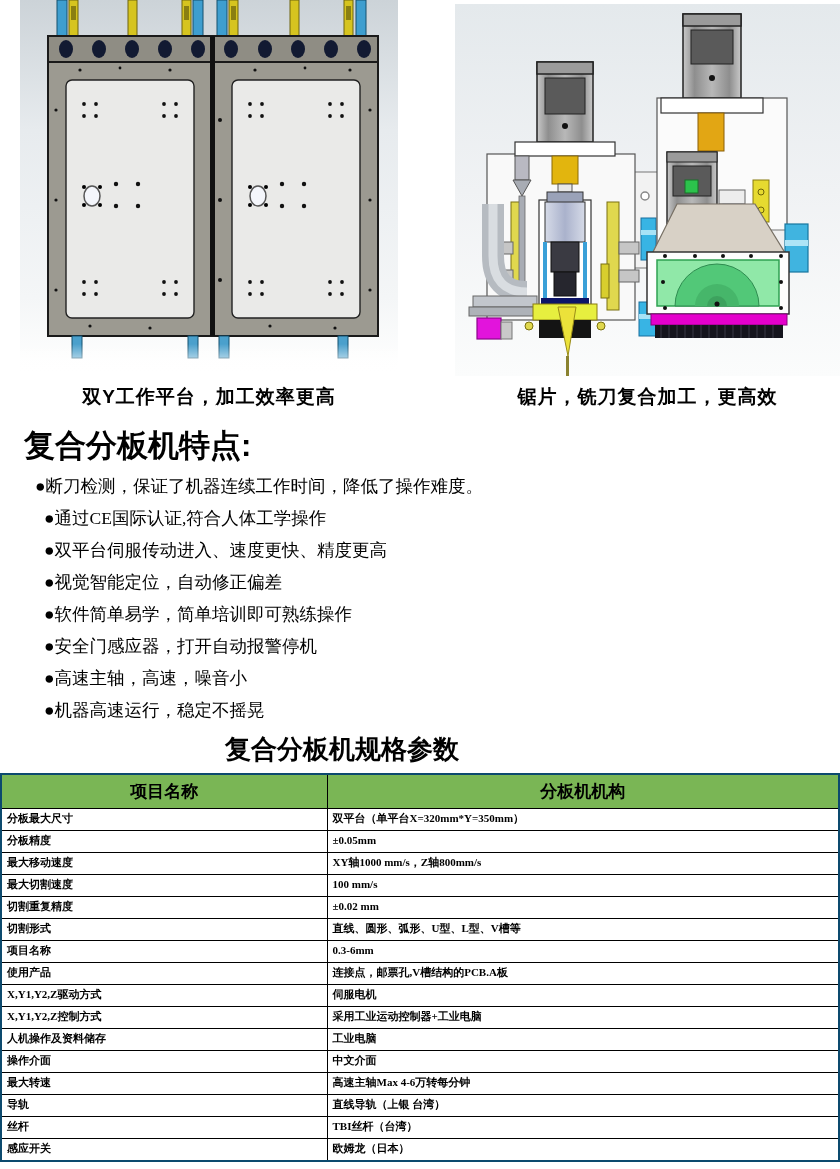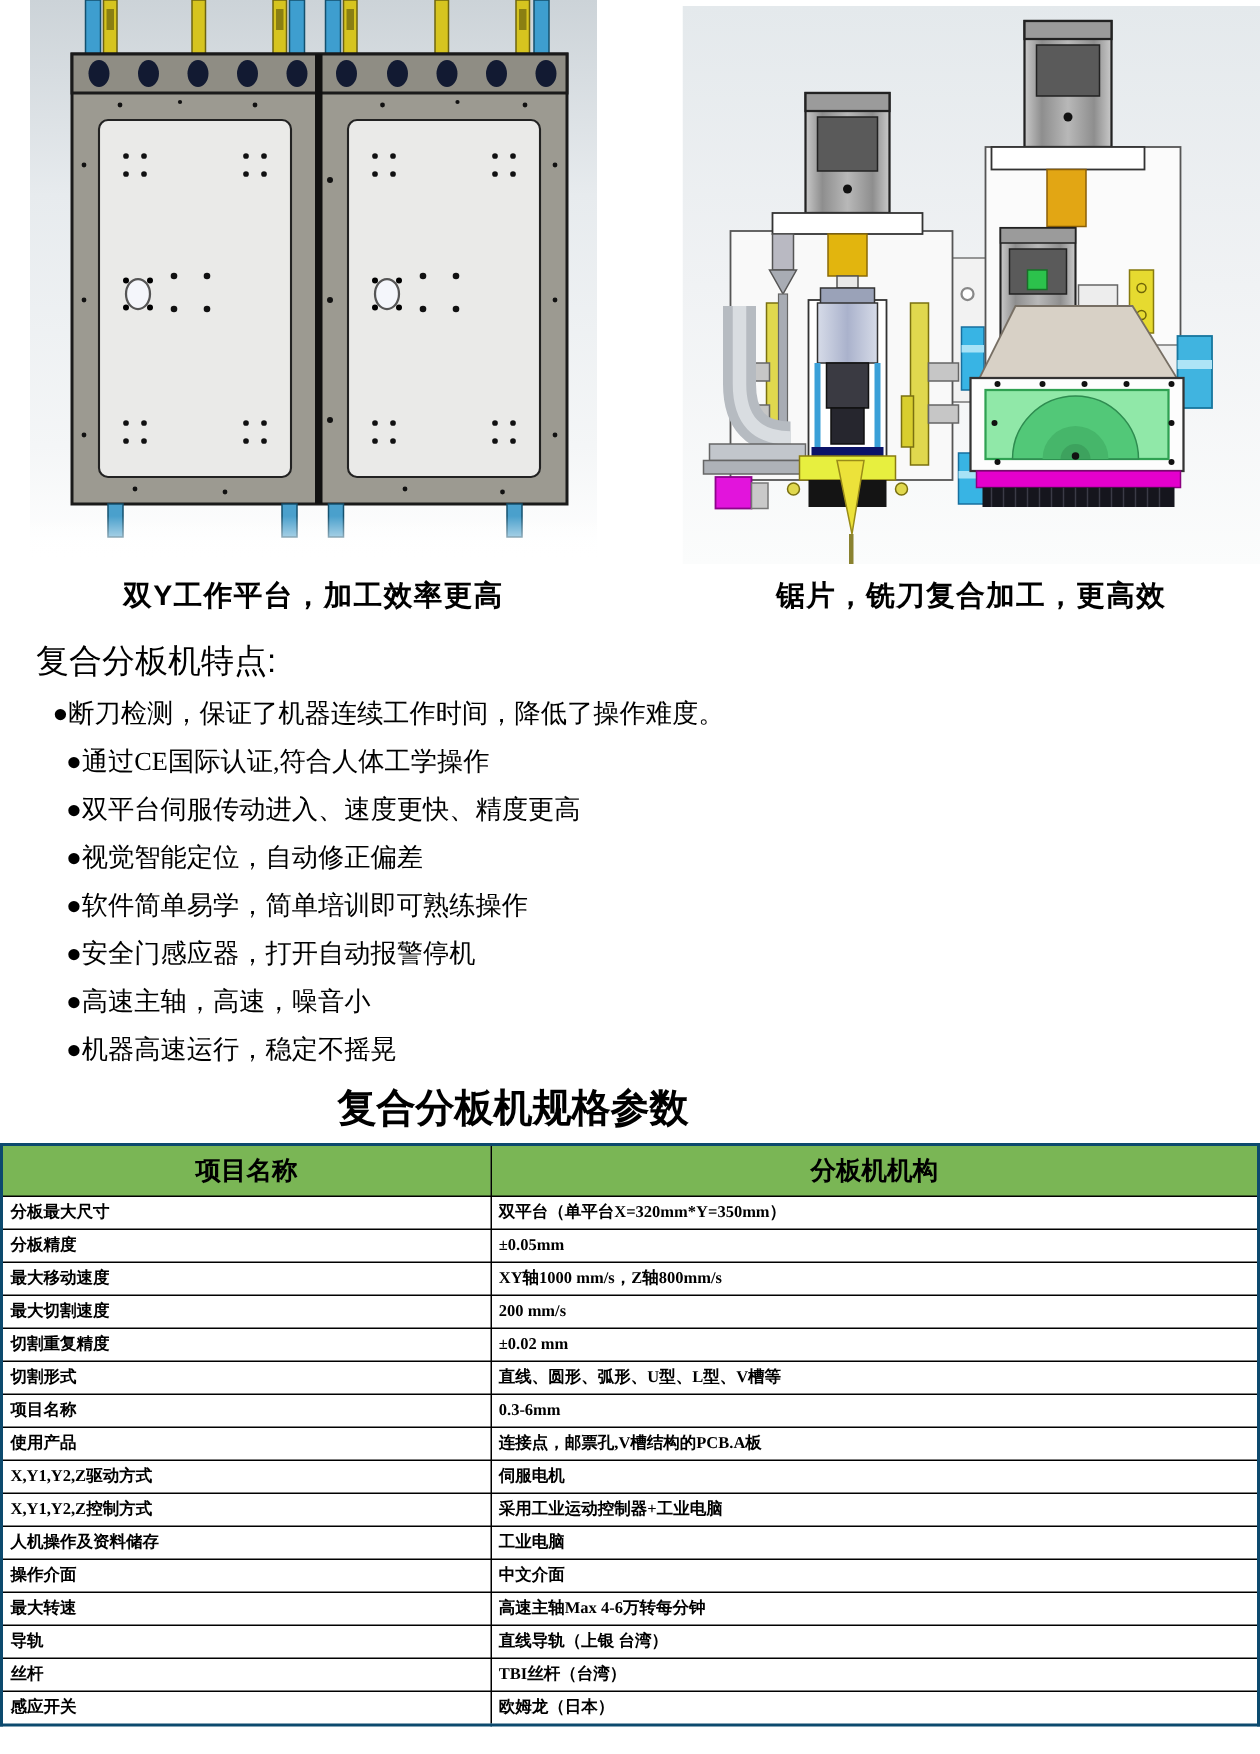--- a/index.html
+++ b/index.html
@@ -17,21 +17,21 @@
   .caption{
     position:absolute;top:384px;text-align:center;
     font-weight:bold;font-size:19px;letter-spacing:1px;
     font-family:"Liberation Sans",sans-serif;
   }
   .caption-left{left:20px;width:378px;}
   .caption-right{left:455px;width:385px;}
 
   
   .features-title{
-    margin:16px 0 0 24px;font-size:22px;font-weight:normal;line-height:1.15;
+    margin:16px 0 0 24px;font-size:31px;font-weight:bold;line-height:1.15;
   }
   .features-list{
     list-style:none;margin:12px 0 0 0;padding:0 12px 0 44px;
     font-family:"Liberation Serif",serif;
   }
   .features-list li{
     font-size:17.5px;line-height:1.2;margin-bottom:11px;white-space:nowrap;
   }
   .features-list li:first-child{margin-left:-9px;}
 
@@ -408,21 +408,21 @@
       <tr>
           <td>分板精度</td>
           <td>±0.05mm</td>
         </tr>
       <tr>
           <td>最大移动速度</td>
           <td>XY轴1000 mm/s，Z轴800mm/s</td>
         </tr>
       <tr>
           <td>最大切割速度</td>
-          <td>200 mm/s</td>
+          <td>100 mm/s</td>
         </tr>
       <tr>
           <td>切割重复精度</td>
           <td>±0.02 mm</td>
         </tr>
       <tr>
           <td>切割形式</td>
           <td>直线、圆形、弧形、U型、L型、V槽等</td>
         </tr>
       <tr>

